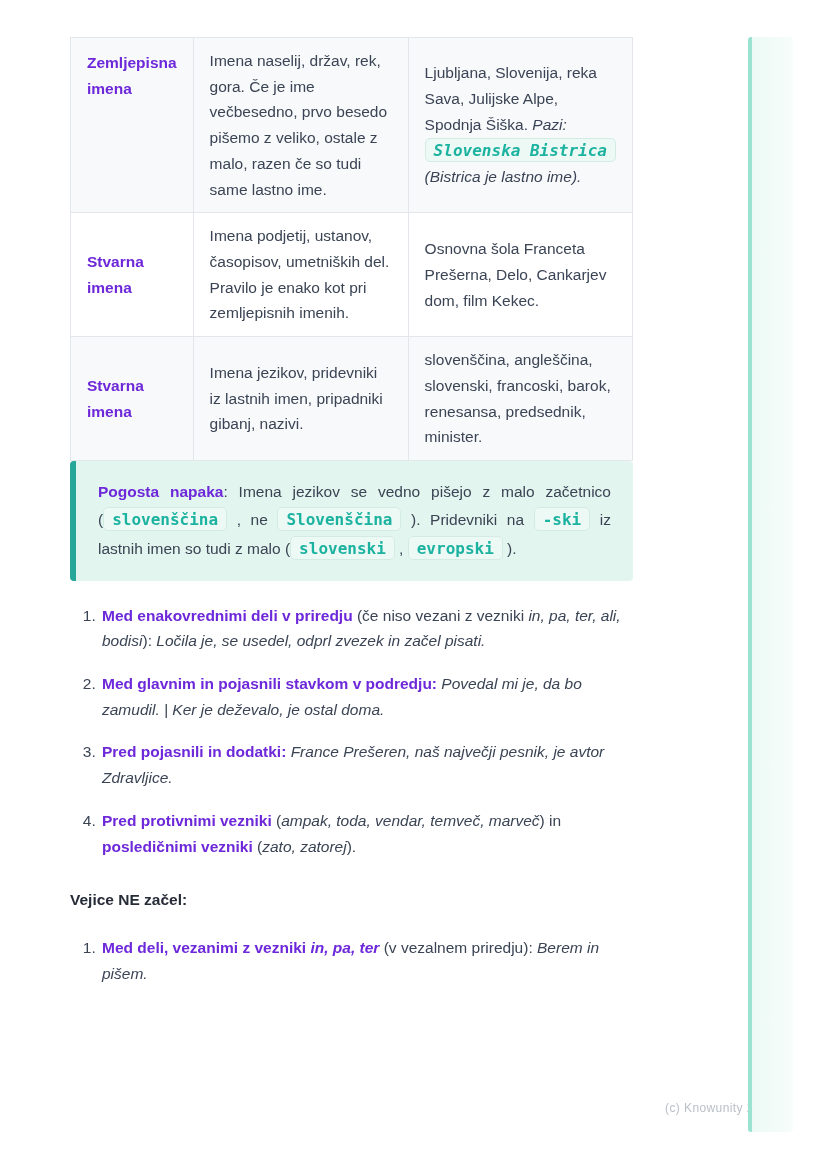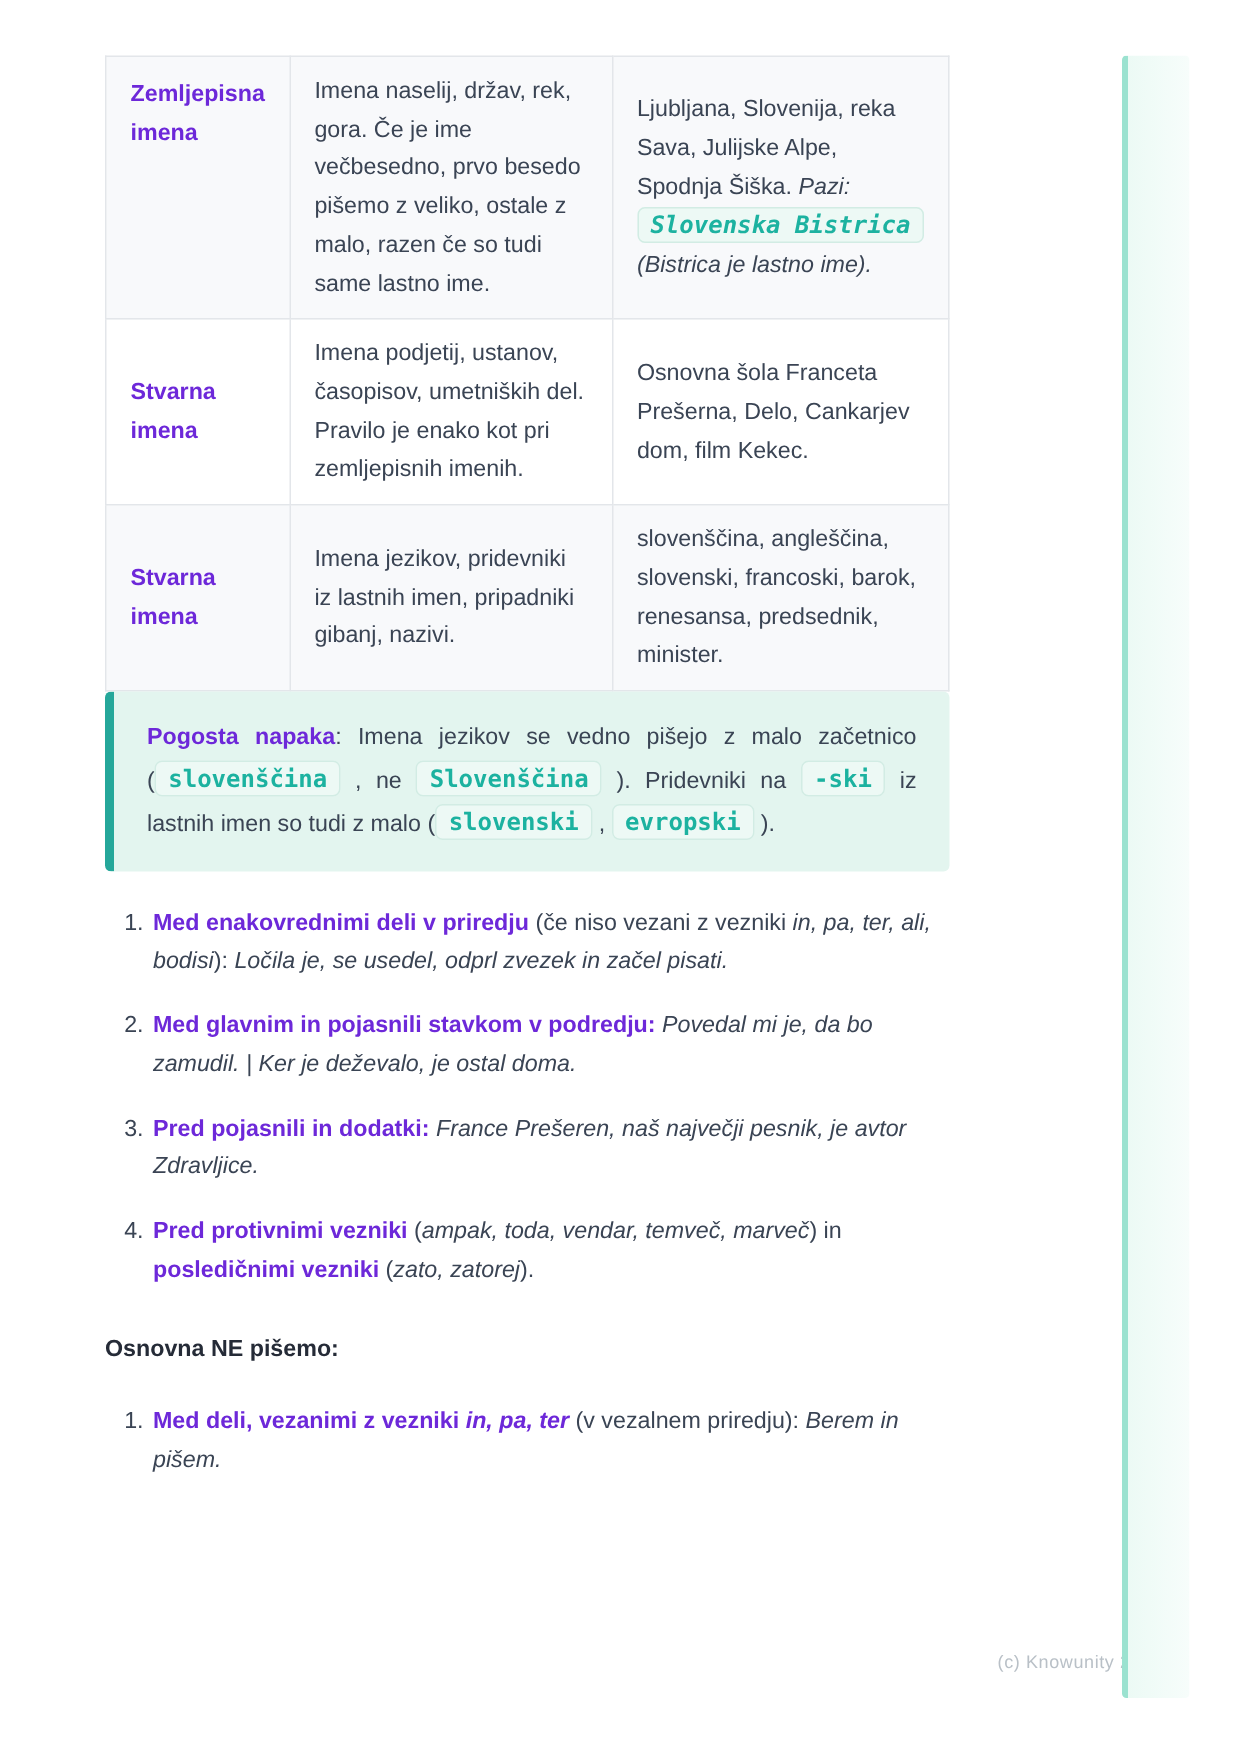--- a/index.html
+++ b/index.html
@@ -120,21 +120,21 @@
 
 
 
     <ol class="rules">
       <li><span class="b">Med enakovrednimi deli v priredju</span><span> (če niso vezani z vezniki </span><span class="i">in, pa, ter, ali, bodisi</span><span>): </span><span class="i">Ločila je, se usedel, odprl zvezek in začel pisati.</span></li>
       <li><span class="b">Med glavnim in pojasnili stavkom v podredju:</span><span> </span><span class="i">Povedal mi je, da bo zamudil. | Ker je deževalo, je ostal doma.</span></li>
       <li><span class="b">Pred pojasnili in dodatki:</span><span> </span><span class="i">France Prešeren, naš največji pesnik, je avtor Zdravljice.</span></li>
       <li><span class="b">Pred protivnimi vezniki</span><span> (</span><span class="i">ampak, toda, vendar, temveč, marveč</span><span>) in </span><span class="b">posledičnimi vezniki</span><span> (</span><span class="i">zato, zatorej</span><span>).</span></li>
     </ol>
 
-    <p class="list-title">Osnovna NE pišemo:</p>
+    <p class="list-title">Vejice NE začel:</p>
 
     <ol class="rules">
       <li><span class="b">Med deli, vezanimi z vezniki </span><span class="b i">in, pa, ter</span><span> (v vezalnem priredju): </span><span class="i">Berem in pišem.</span></li>
     </ol>
 
   </div>
 
   <div class="footer-credit">(c) Knowunity 2025</div>
 
   <div class="edge-bar"></div>

